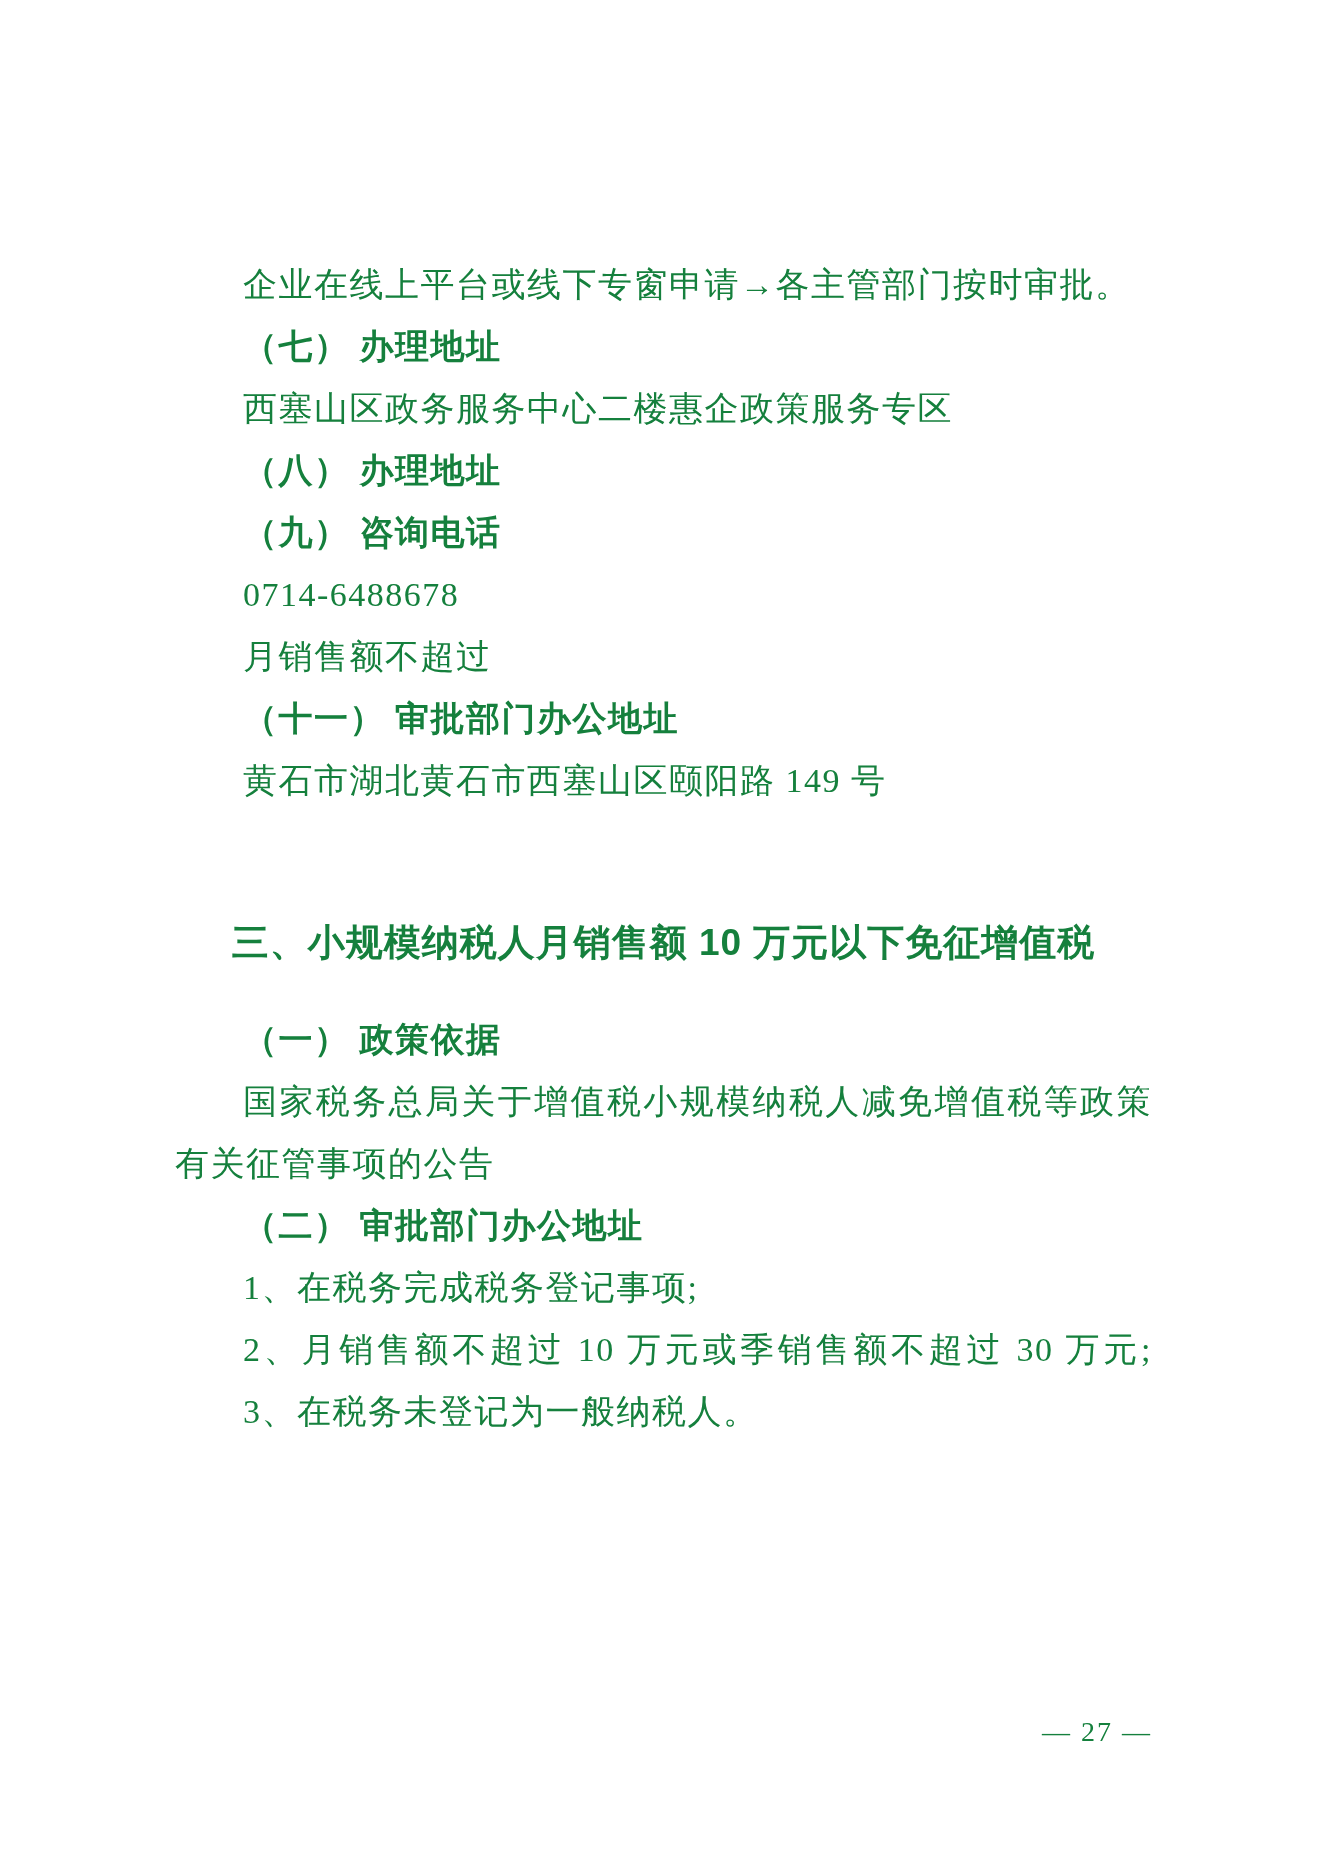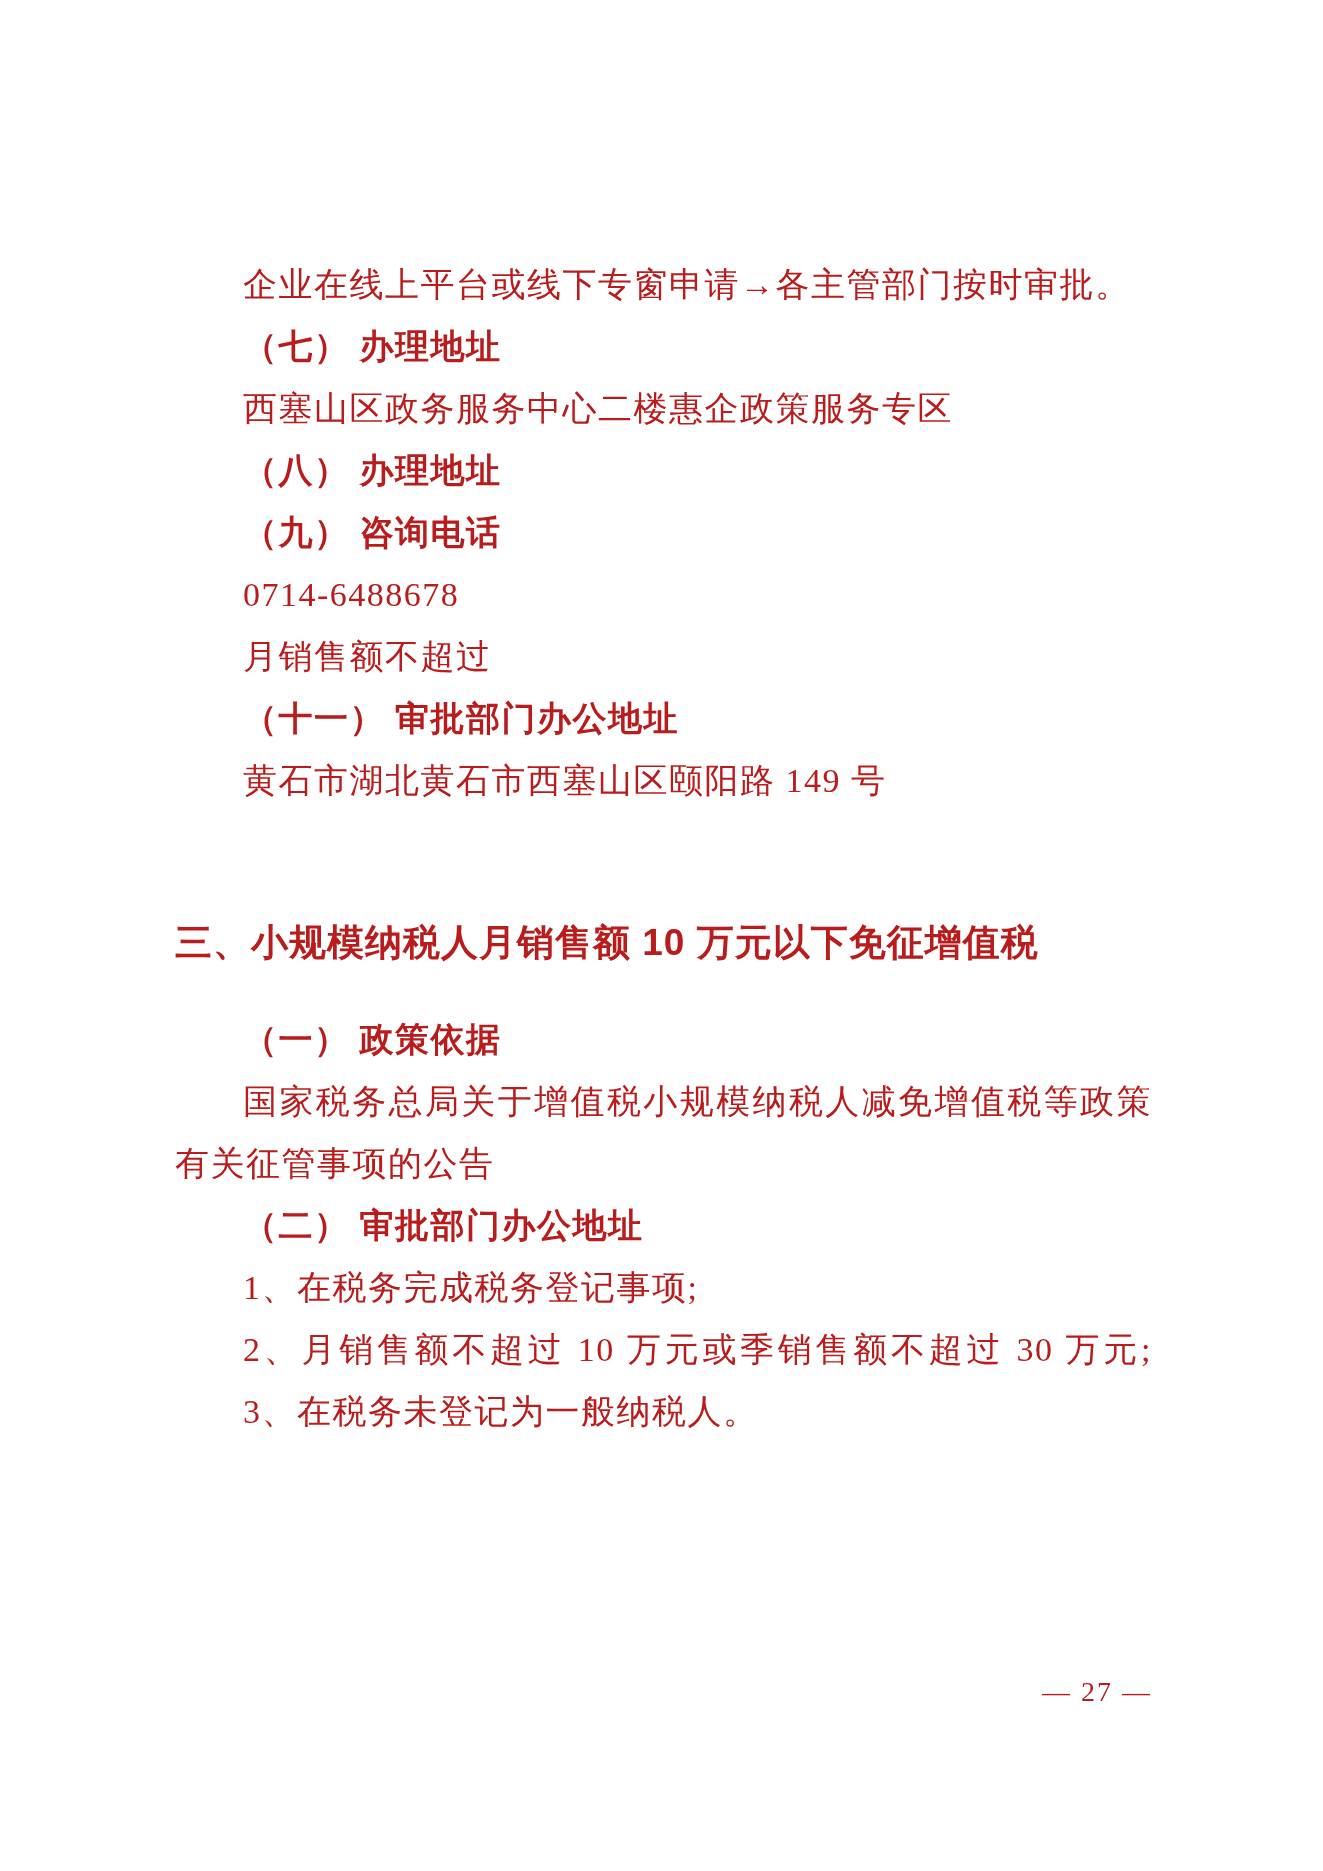--- a/index.html
+++ b/index.html
@@ -2,53 +2,54 @@
 <html><head>
 <meta charset="utf-8">
 <style>
   html, body { margin: 0; padding: 0; background: #e8e8e8; }
   .page {
     position: relative;
     width: 1323px;
     height: 1871px;
     margin: 0 auto;
     background: #ffffff;
-    color: #b91c1c;
+    color: #15803d;
     overflow: hidden;
   }
   .content {
     padding: 254px 171px 0 175px;
   }
   .line {
     font-family: "Liberation Serif", "DejaVu Serif", serif;
     font-size: 34px;
     line-height: 62px;
     letter-spacing: 1.5px;
     white-space: nowrap;
   }
   .indent { padding-left: 68px; }
   .h2 { font-weight: bold; }
   .h2-first { margin-top: 35px; }
   .h1 {
     font-family: "Liberation Sans", "DejaVu Sans", sans-serif;
     font-weight: bold;
     font-size: 37px;
     letter-spacing: 1px;
+    text-align: center;
     margin-top: 100px;
     padding-left: 0;
     white-space: nowrap;
   }
   .stretch {
     white-space: normal;
     text-align: justify;
     text-align-last: justify;
   }
   .page-number {
     position: absolute;
-    top: 1676px;
+    top: 1716px;
     right: 171px;
     font-family: "Liberation Serif", "DejaVu Serif", serif;
     font-size: 28px;
     letter-spacing: 2px;
   }
 </style>
 </head>
 <body>
 
 <div class="page">

